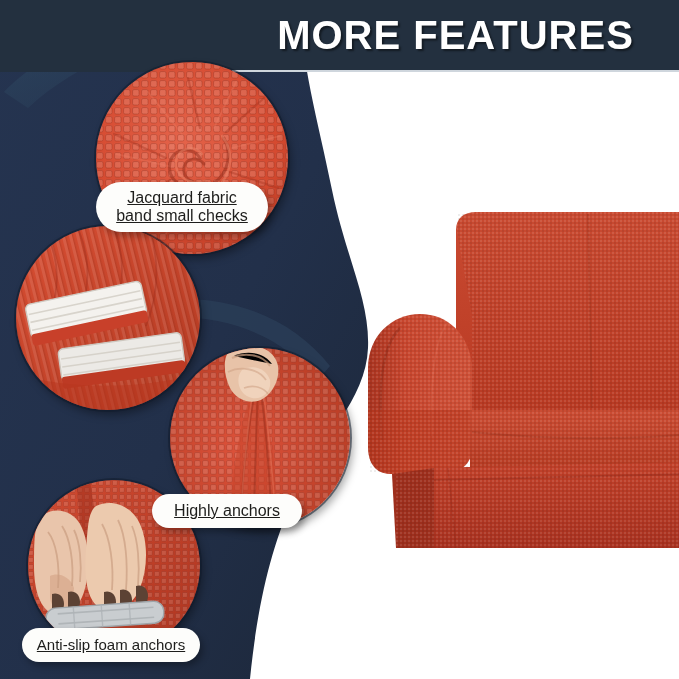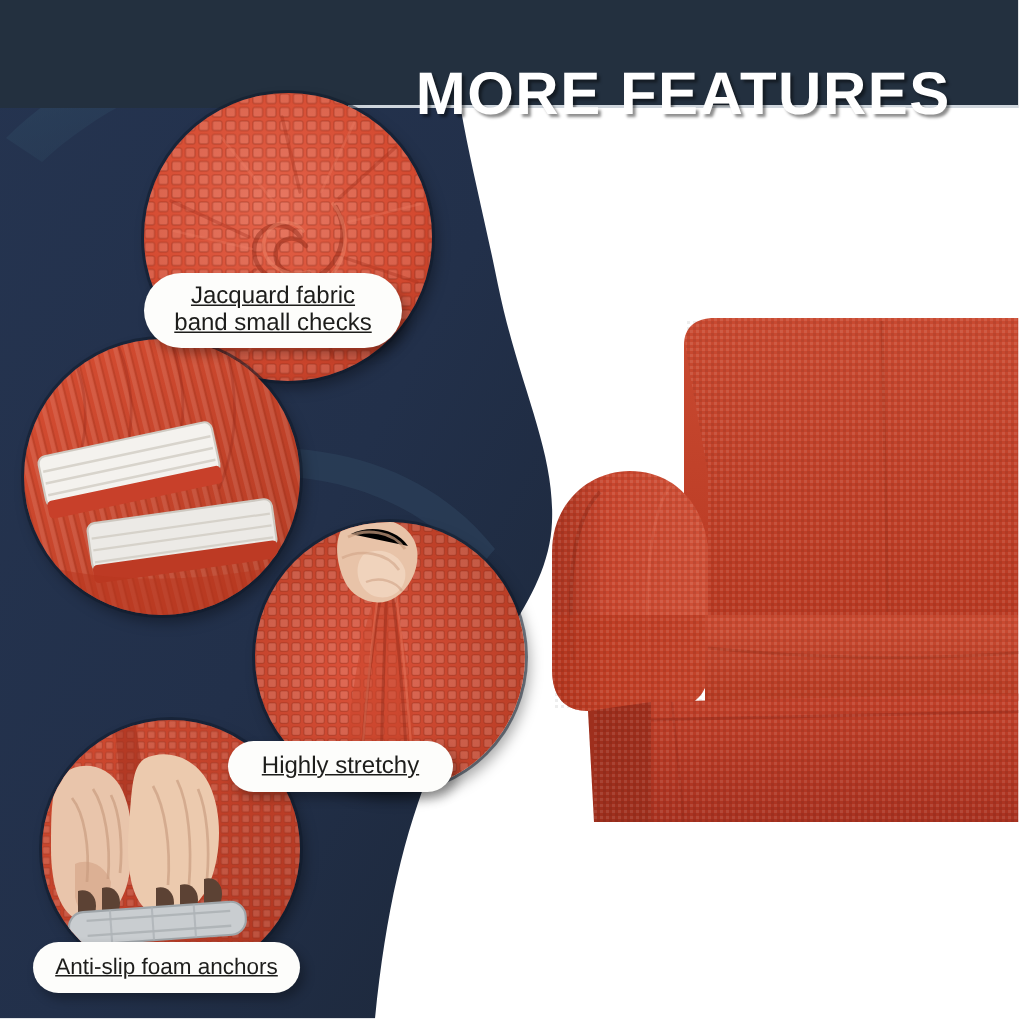--- a/index.html
+++ b/index.html
@@ -23,21 +23,21 @@
   .header-underline{
     position:absolute;left:232px;top:70px;width:447px;height:2px;
     background:#cfd6dd;z-index:7;
   }
   .header-title{
     position:absolute;left:232px;top:0;width:447px;height:70px;
     display:flex;align-items:center;justify-content:center;
     color:#ffffff;font-weight:bold;font-size:40px;letter-spacing:1px;
     font-family:"Liberation Sans", sans-serif;
     text-shadow:2px 2px 2px rgba(0,0,0,.45);
-    z-index:8;white-space:nowrap;margin-top:28px;
+    z-index:8;white-space:nowrap;
   }
   .circle{
     position:absolute;border-radius:50%;overflow:hidden;
     box-shadow:0 0 0 2px rgba(16,28,44,.55), 3px 5px 9px rgba(0,0,0,.35);
   }
   .circle svg{display:block;width:100%;height:100%;}
 
   
   .pill{
     position:absolute;background:#fdfdfb;border-radius:40px;
@@ -281,21 +281,21 @@
                  C70,48 64,32 72,22 Z" fill="#f0d3bc"></path>
         <path d="M64,8 C76,2 94,4 102,16" stroke="#cfa headers"></path>
         <path d="M62,10 C74,4 92,6 100,18" stroke="#cda183" stroke-width="2" fill="none" opacity=".7"></path>
         <path d="M58,24 C70,18 88,20 96,32" stroke="#cda183" stroke-width="1.8" fill="none" opacity=".55"></path>
         <path d="M74,40 C84,36 94,40 98,46" stroke="#c99a7c" stroke-width="1.6" fill="none" opacity=".5"></path>
       </g>
     </svg>
   </div>
 
   <div class="pill" id="pill-stretchy">
-    <span class="l1">Highly stretchy</span>
+    <span class="l1">Highly anchors</span>
   </div>
 
   <div class="circle" id="circ-antislip">
     <svg viewBox="0 0 172 172">
       <defs>
         <linearGradient id="asBg" x1="0" y1="0" x2="1" y2="1">
           <stop offset="0%" stop-color="#d24b31"></stop>
           <stop offset="100%" stop-color="#ae3520"></stop>
         </linearGradient>
         <pattern id="waffle3" width="7" height="7" patternUnits="userSpaceOnUse">

